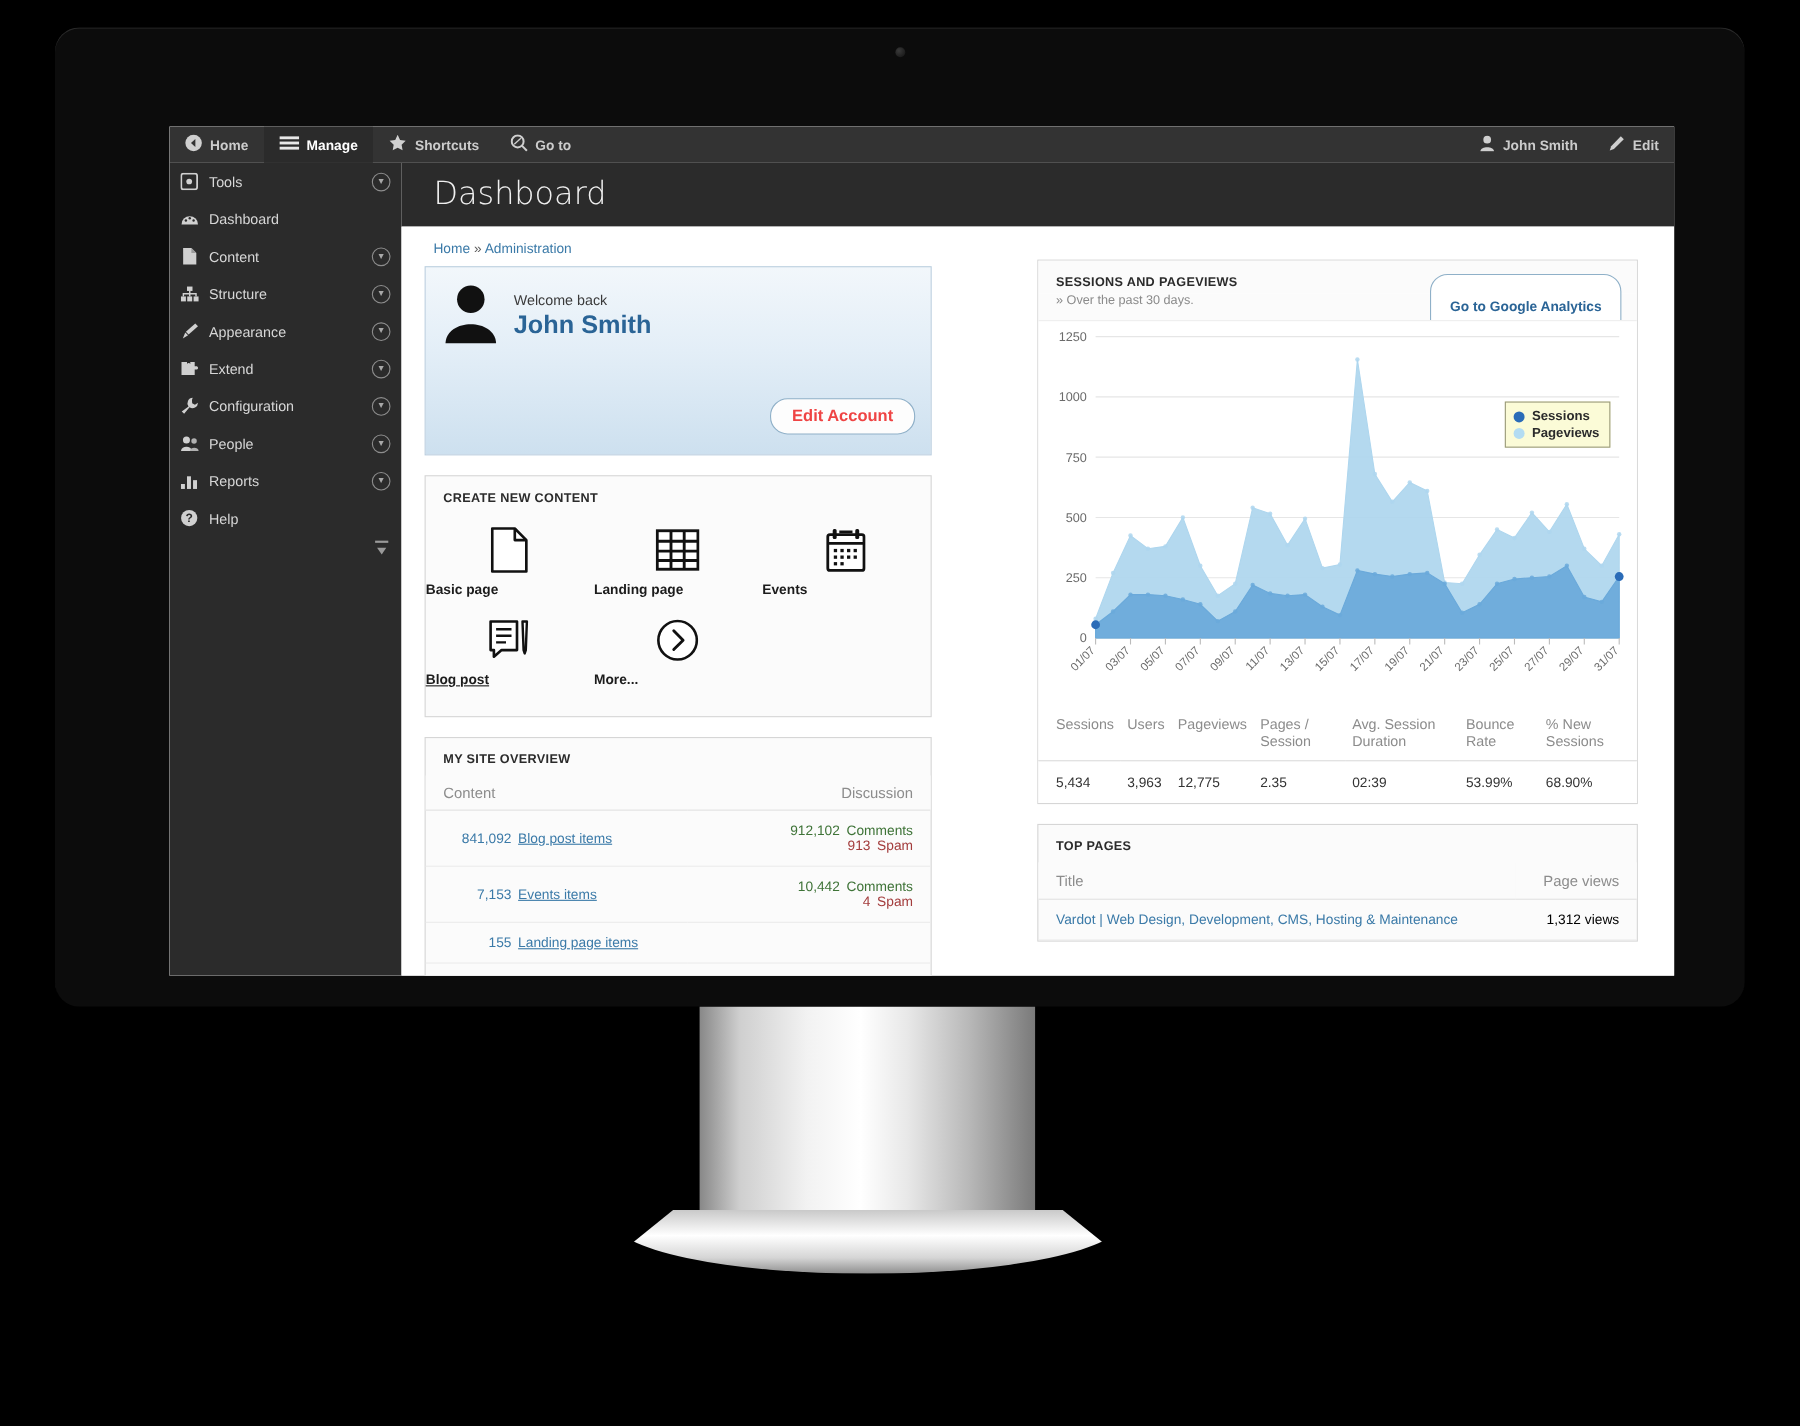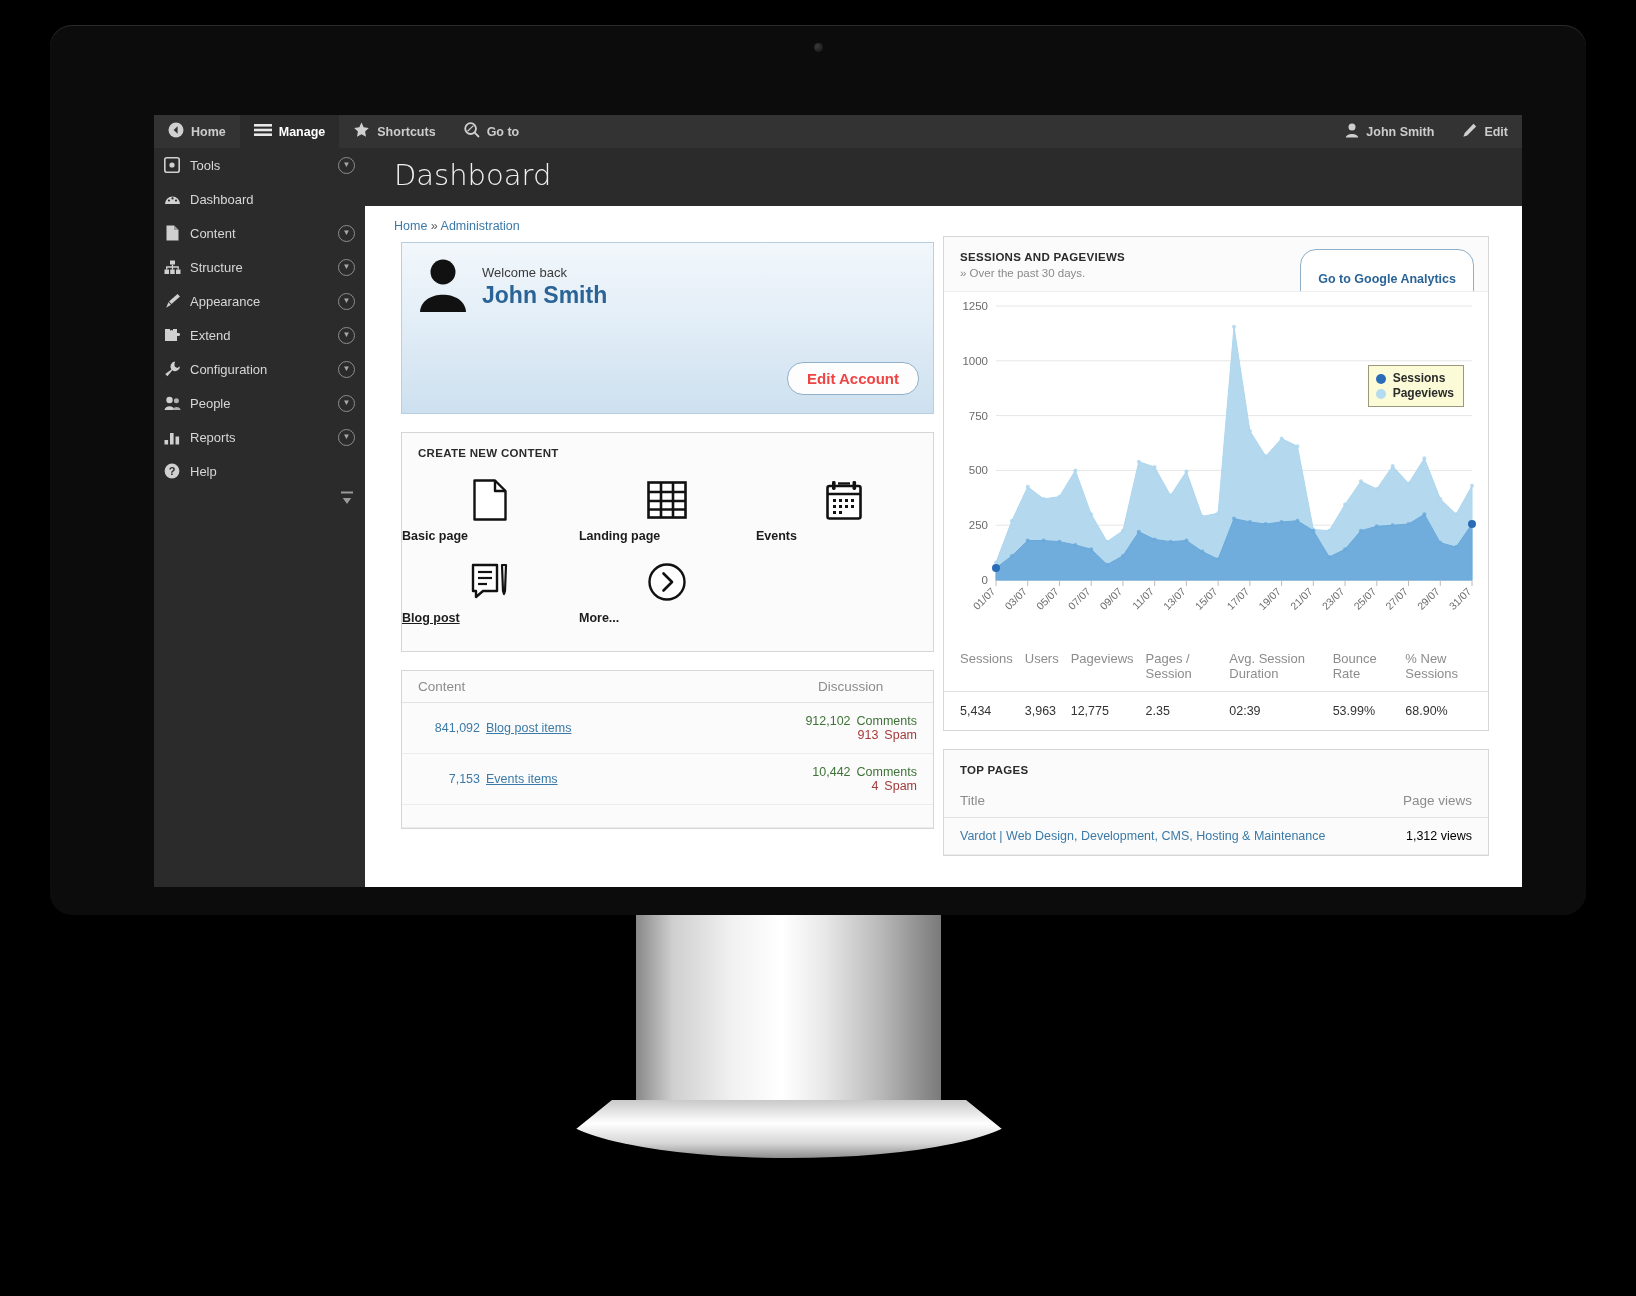--- a/index.html
+++ b/index.html
@@ -106,21 +106,21 @@
     position: absolute; left: 211px; top: 91px;
     width: 1157px; height: 681px;
     background: #fff; overflow: hidden;
   }
   #breadcrumb {
     position: absolute; left: 29px; top: 13px;
     font-size: 12.5px; color: #5a5a5a;
   }
   #breadcrumb a { color: #3b7aa8; text-decoration: none; }
 
-  .col-left  { position: absolute; left: 36px;  top: 36px; width: 533px; }
+  .col-left  { position: absolute; left: 21px;  top: 36px; width: 461px; }
   .col-right { position: absolute; left: 578px; top: 30px; width: 546px; }
 
   .panel { border: 1px solid #d6d6d6; background: #fbfbfb; margin-bottom: 18px; }
   .panel-title {
     font-size: 11.5px; font-weight: bold; color: #2b2b2b;
     letter-spacing: .3px; padding: 14px 16px 8px 16px;
   }
 
   
   #welcome-panel {
@@ -507,20 +507,21 @@
                   <path d="M15.5 10.5 L24 19 L15.5 27.5" fill="none" stroke="#111" stroke-width="2.6" stroke-linecap="round" stroke-linejoin="round"></path>
                 </svg>
               </div>
               <div class="ccn-label">More...</div>
             </div>
 
           </div>
         </div>
 
         <div class="panel">
+          <div class="panel-title">MY SITE OVERVIEW</div>
           <table id="overview-table">
             <thead>
               <tr>
                 <th class="ov-content">Content</th>
                 <th class="col-disc">Discussion</th>
               </tr>
             </thead>
             <tbody>
               <tr>
                 <td>
@@ -540,20 +541,26 @@
                   <span class="ov-num">7,153</span><a href="#" class="ov-link">Events items</a>
                 </td>
                 <td>
                   <div class="ov-disc-row">
                     <span class="n green">10,442</span><span class="green">Comments</span>
                   </div>
                   <div class="ov-disc-row">
                     <span class="n red">4</span><span class="red">Spam</span>
                   </div>
                 </td>
+              </tr>
+              <tr>
+                <td>
+                  <span class="ov-num">155</span><a href="#" class="ov-link">Landing page items</a>
+                </td>
+                <td></td>
               </tr>
               <tr>
                 <td>
                   
                 </td>
                 <td></td>
               </tr>
             </tbody>
           </table>
         </div>

